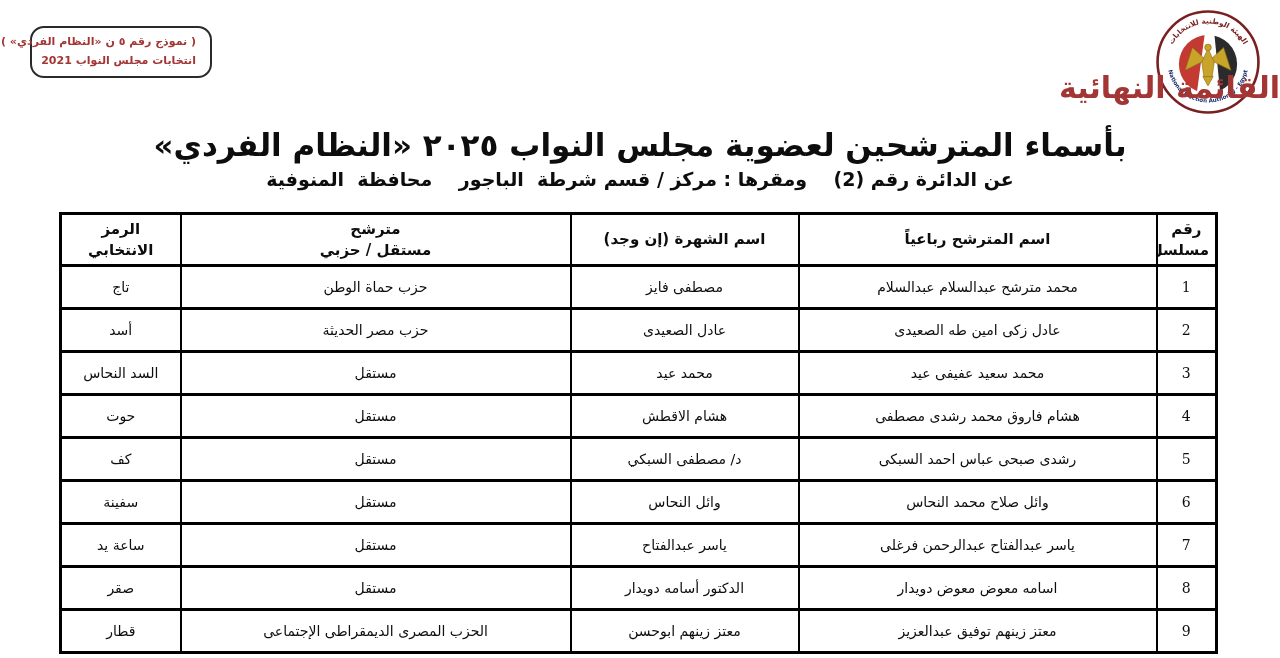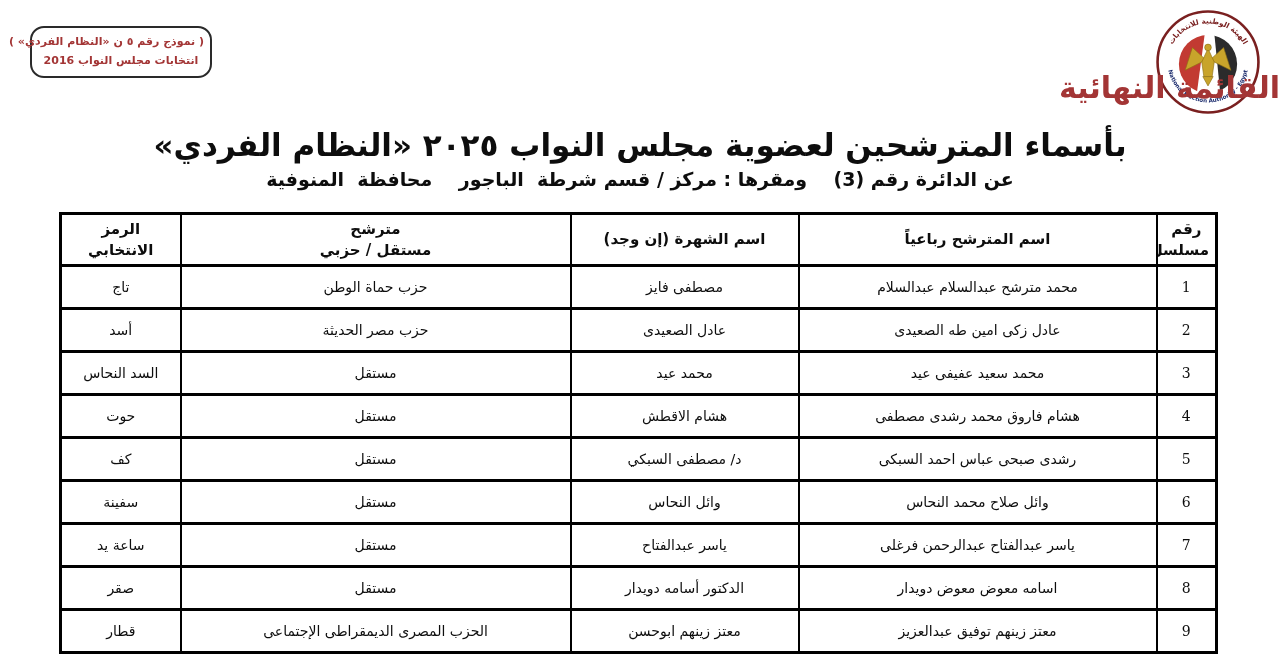--- a/index.html
+++ b/index.html
@@ -9,21 +9,21 @@
     font-family: "DejaVu Sans", sans-serif;
     color: #111;
     direction: rtl;
   }
 
   
   .form-box {
     position: absolute;
     left: 30px; top: 26px;
     width: 182px;
-    padding: 5px 6px 6px;
+    padding: 5px 14px 6px;
     border: 2px solid #2a2a2a;
     border-radius: 14px;
     text-align: center;
     direction: rtl;
   }
   .form-box .line {
     color: #A33535;
     font-size: 11px;
     font-weight: bold;
     line-height: 1.7;
@@ -108,21 +108,21 @@
   col.c-name   { width: 358px; }
   col.c-known  { width: 228px; }
   col.c-party  { width: 390px; }
   col.c-symbol { width: 120px; }
 </style>
 </head>
 <body>
 
 <div class="form-box">
   <div class="line">( نموذج رقم ٥ ن «النظام الفردي» )</div>
-  <div class="line">انتخابات مجلس النواب 2016</div>
+  <div class="line">انتخابات مجلس النواب 2021</div>
 </div>
 
 <div class="logo">
   <svg viewBox="0 0 100 100" width="104" height="104">
     <defs>
       <path id="arcTop" d="M 11,52 A 39,39 0 0 1 89,52" fill="none"></path>
       <path id="arcBot" d="M 11,50 A 39,39 0 0 0 89,50" fill="none"></path>
       <clipPath id="innerClip">
           <circle cx="50" cy="52" r="28"></circle>
         </clipPath>
@@ -144,21 +144,21 @@
       <textPath href="#arcTop" startOffset="50%" text-anchor="middle">الهيئة الوطنية للانتخابات</textPath>
     </text>
     <text font-family="DejaVu Sans, sans-serif" font-size="5.4" font-weight="bold" fill="#1a2a6c">
       <textPath href="#arcBot" startOffset="50%" text-anchor="middle">National Election Authority - Egypt</textPath>
     </text>
   </svg>
 </div>
 
 <div class="page-title">القائمة النهائية</div>
 <div class="page-subtitle">بأسماء المترشحين لعضوية مجلس النواب ٢٠٢٥ «النظام الفردي»</div>
-<div class="district-line">عن الدائرة رقم (3)    ومقرها : مركز / قسم شرطة  الباجور    محافظة  المنوفية</div>
+<div class="district-line">عن الدائرة رقم (2)    ومقرها : مركز / قسم شرطة  الباجور    محافظة  المنوفية</div>
 
 <div class="table-wrap">
   <table class="candidates">
     <colgroup>
       <col class="c-serial">
         <col class="c-name">
         <col class="c-known">
         <col class="c-party">
         <col class="c-symbol">
     </colgroup>

